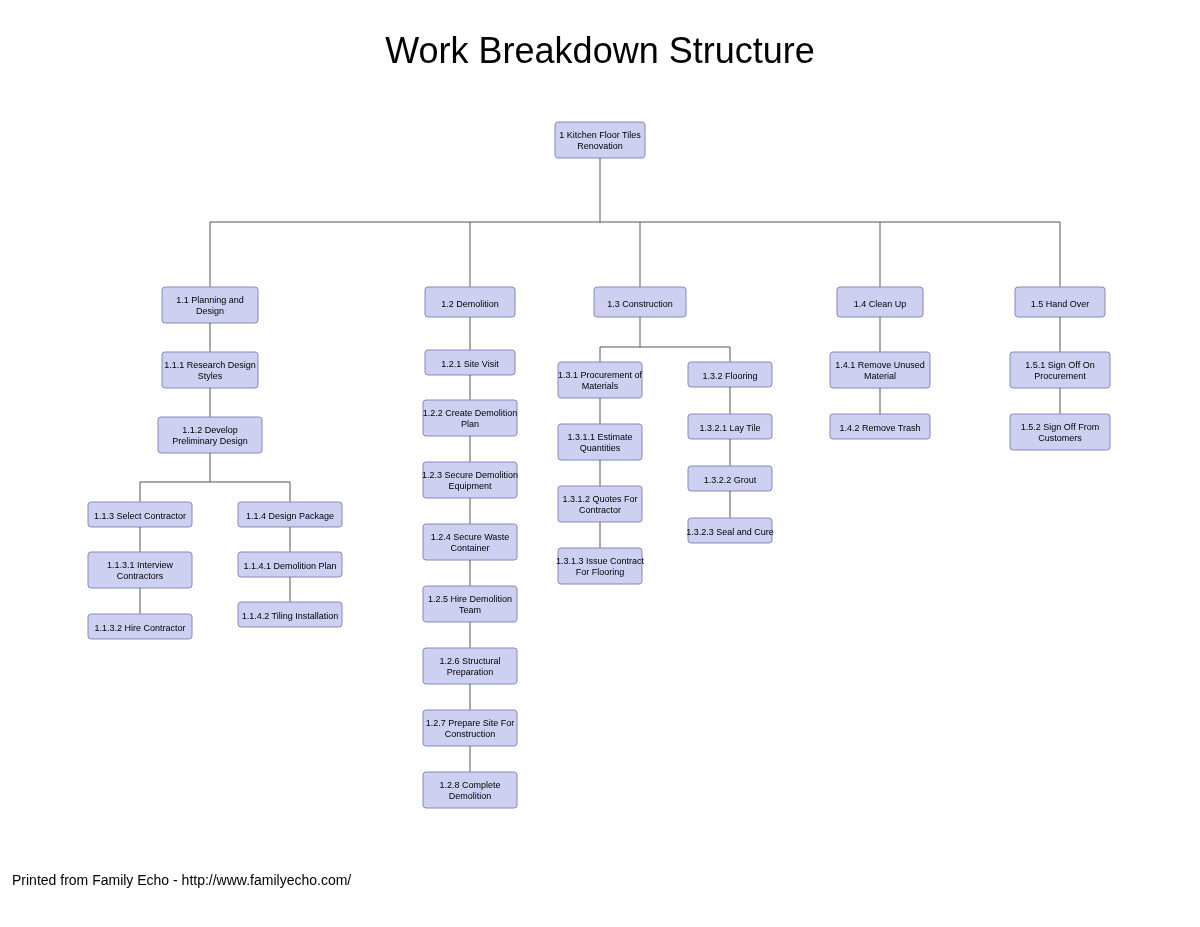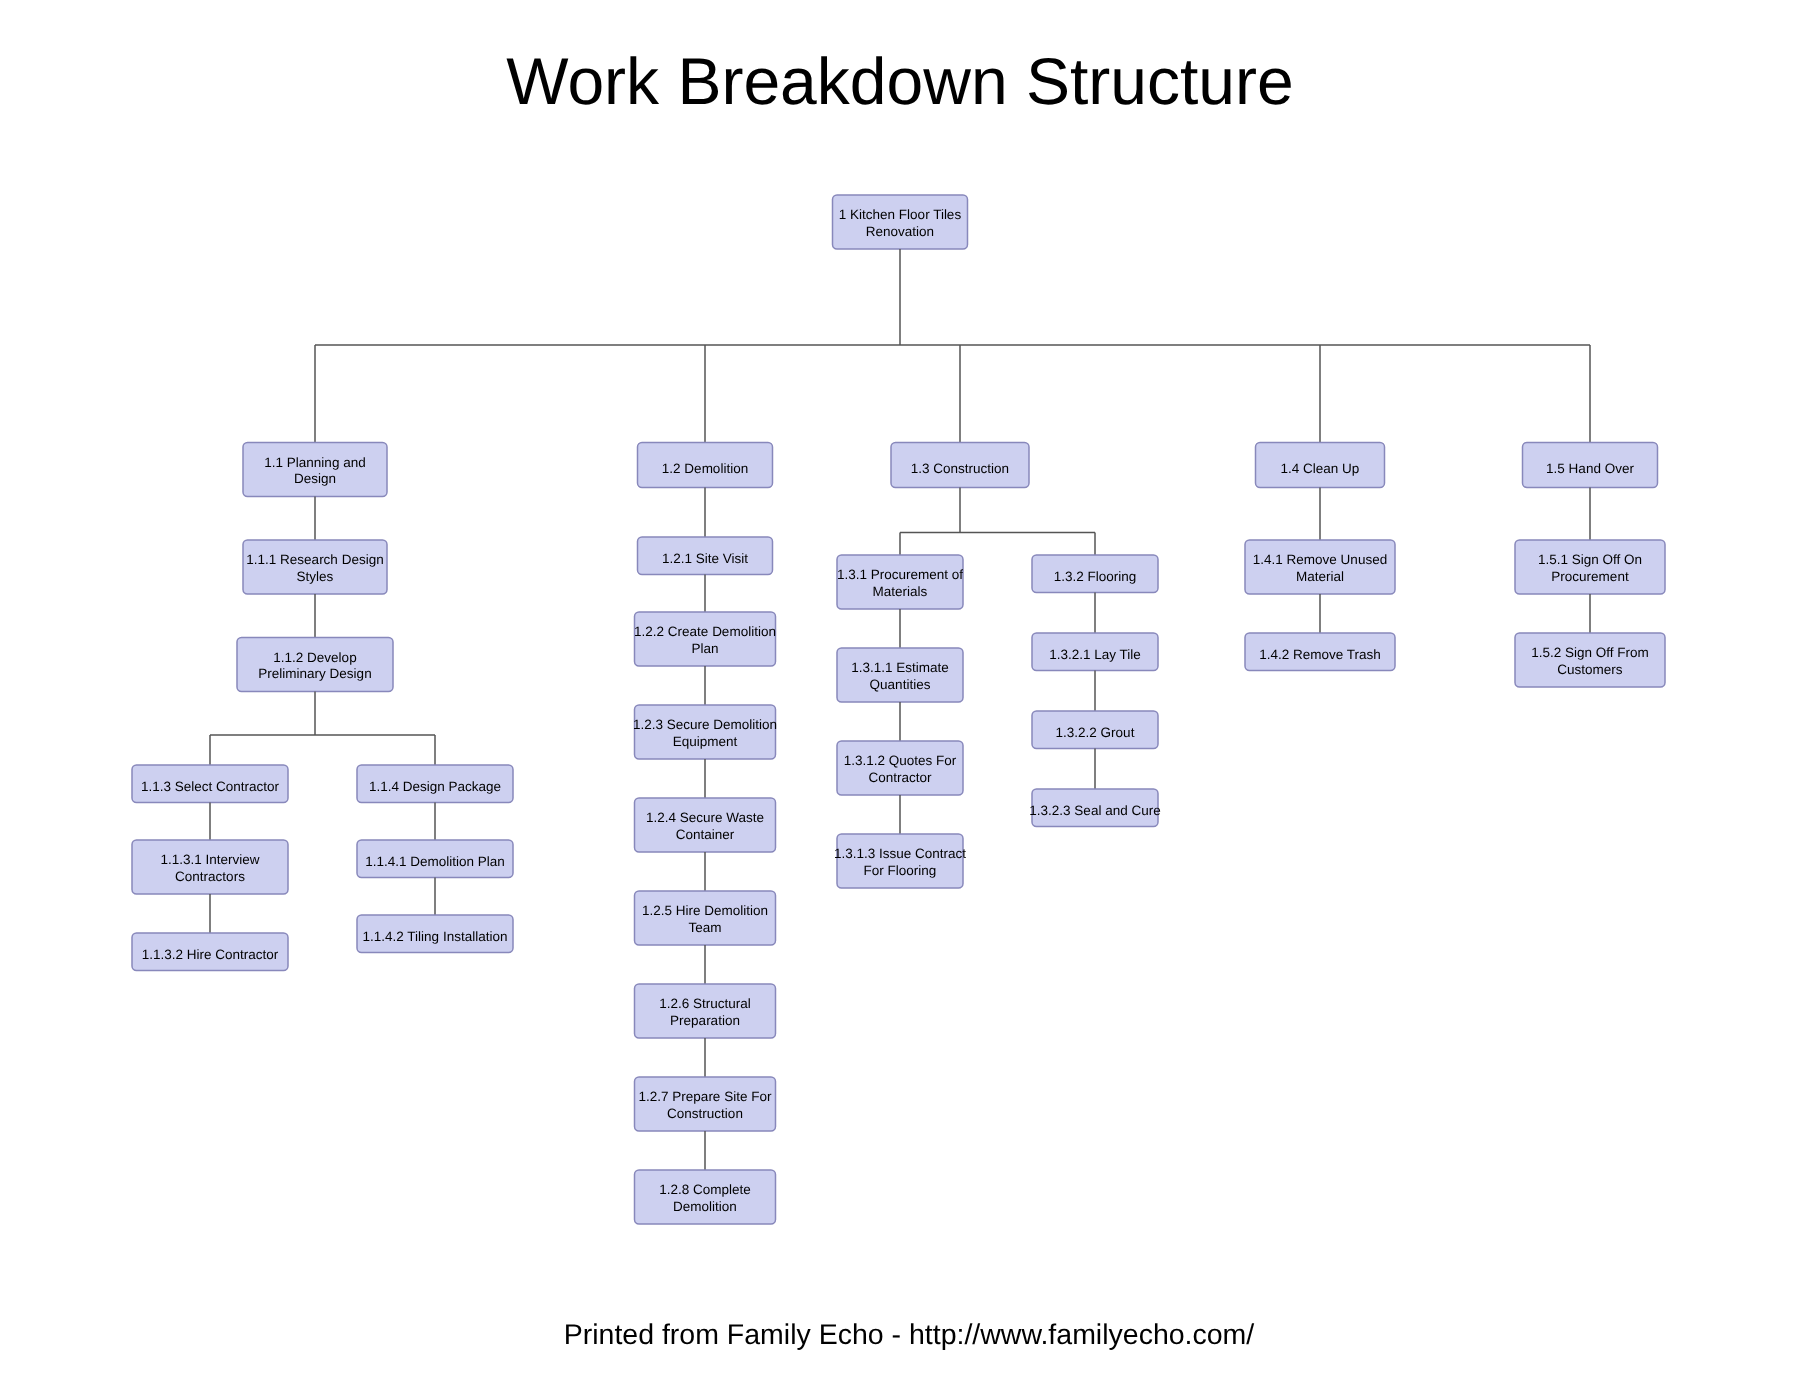--- a/index.html
+++ b/index.html
@@ -7,28 +7,27 @@
       background: #fff;
       font-family: Arial, sans-serif;
       font-size: 11px;
       color: #000;
       width: 1200px;
       min-height: 927px;
     }
 
     .page-title {
       text-align: center;
-      font-size: 44px;
+      font-size: 36px;
       font-weight: normal;
       padding: 30px 0 20px 0;
     }
 
     .footer {
-      text-align: center;
-      font-size: 19px;
+      font-size: 14px;
       padding: 20px 0 20px 0;
       margin-top: 10px;
       margin-left: 12px;
     }
 
     .wbs-container {
       width: 100%;
       overflow: visible;
       padding: 0 10px;
     }

